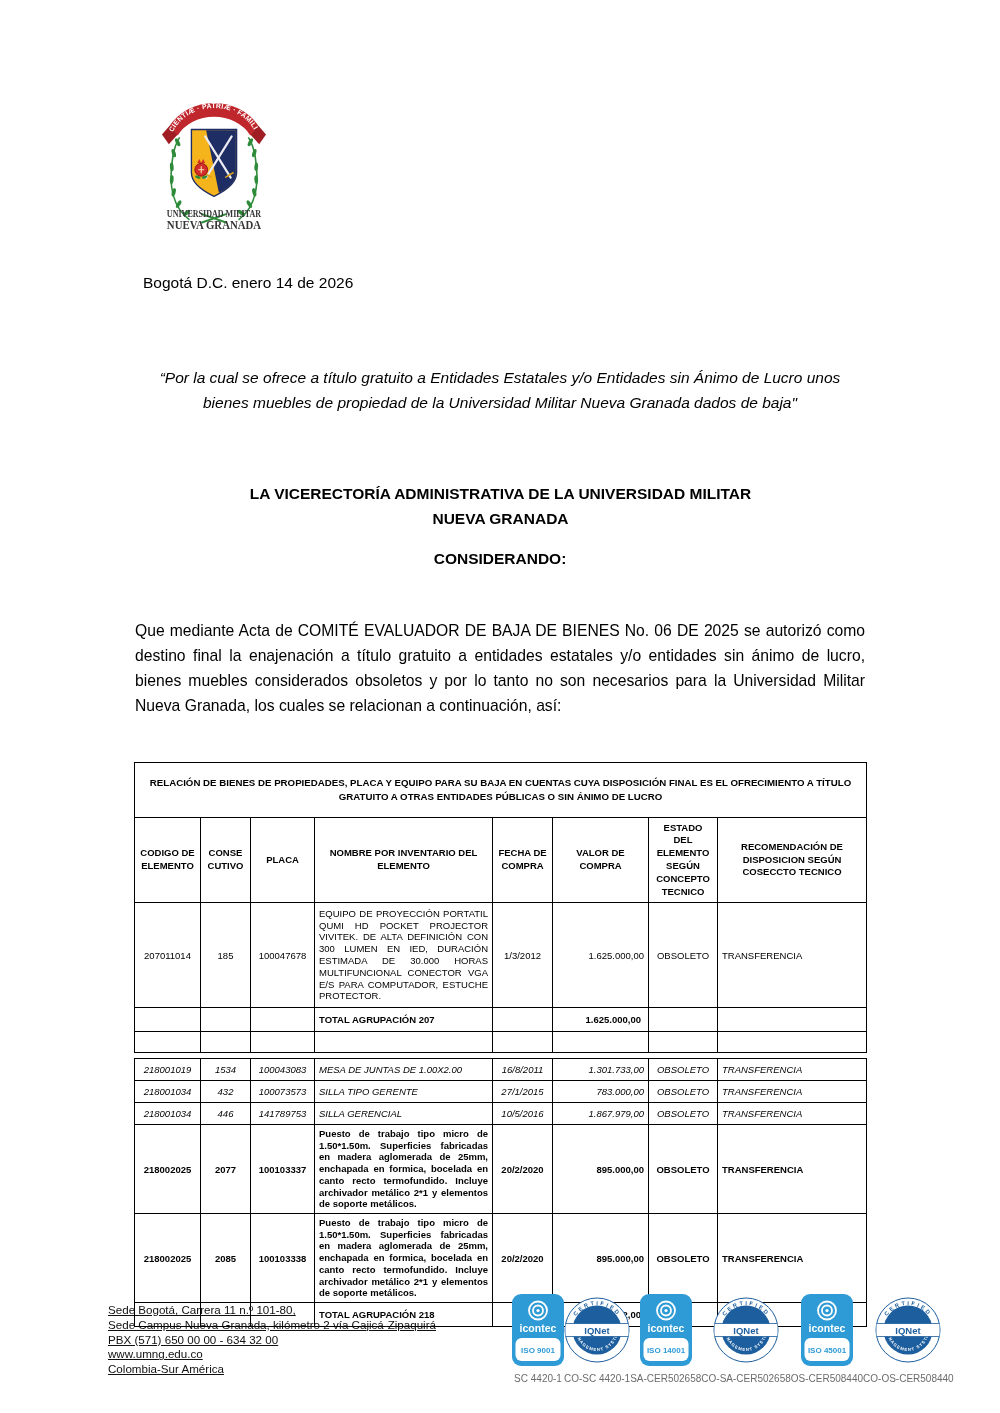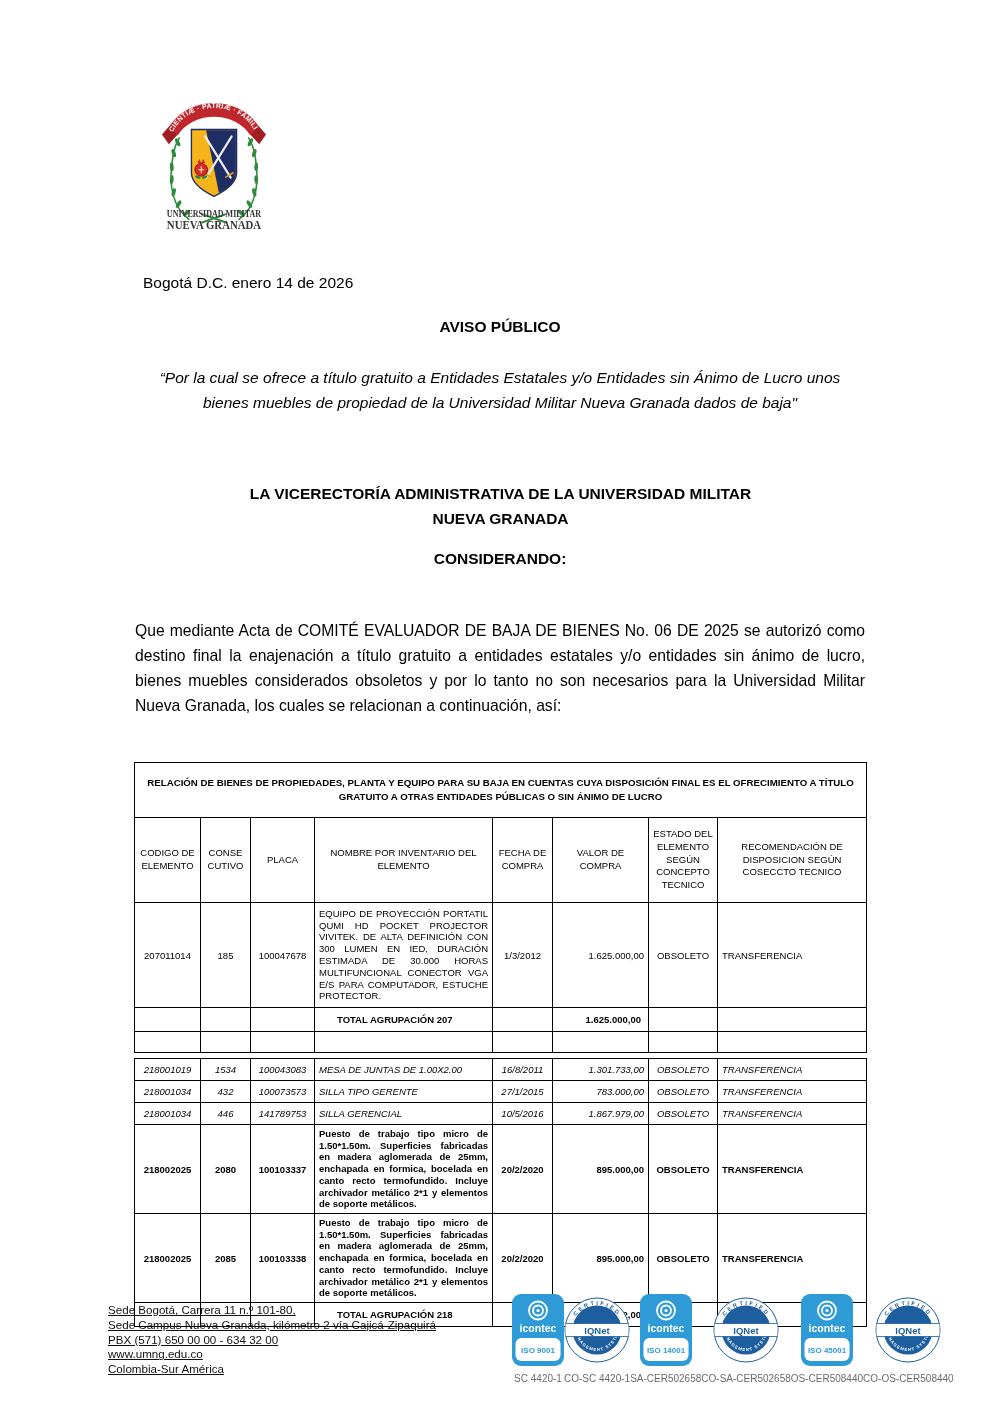--- a/index.html
+++ b/index.html
@@ -15,30 +15,30 @@
   .quote{position:absolute;left:150px;top:366px;width:700px;text-align:center;font-size:15.5px;font-style:italic;line-height:1.6;}
   .heading1{position:absolute;left:228px;top:482px;width:545px;text-align:center;font-size:15.5px;font-weight:700;line-height:1.6;}
   .heading2{position:absolute;left:135px;top:550px;width:730px;text-align:center;font-size:15.5px;font-weight:700;}
   .body-par{position:absolute;left:135px;top:618px;width:730px;font-size:15.7px;line-height:1.6;text-align:justify;}
   
   .tbl-wrap{position:absolute;left:134px;top:762px;width:734px;}
   table.doc{border-collapse:collapse;width:732px;table-layout:fixed;font-size:9.5px;}
   table.doc td, table.doc th{border:1px solid #000;vertical-align:middle;padding:2px 4px;word-wrap:break-word;}
   .tbl-b{margin-top:5px;}
   .r-title td{height:50px;font-weight:700;text-align:center;padding:4px 22px;line-height:1.45;font-size:9.7px;}
-  .r-head th{height:80px;font-weight:400;text-align:center;line-height:1.35;padding:2px 3px;}
+  .r-head th{height:80px;font-weight:700;text-align:center;line-height:1.35;padding:2px 3px;}
   td.c-center{text-align:center;}
   td.c-right{text-align:right;padding-right:7px;}
   td.c-left{text-align:left;padding-left:7px;}
   td.desc{text-align:justify;padding:3px 6px;line-height:1.24;}
   tr.r-item td{height:17px;font-style:italic;}
   tr.r-big td{height:100px;}
   tr.r-puesto td{height:84px;font-weight:bold;}
   tr.r-total td{height:19px;}
-  tr.r-total .t-label{font-weight:700;text-align:left;padding-left:22px;}
+  tr.r-total .t-label{font-weight:700;text-align:left;padding-left:4px;}
   tr.r-total .t-val{font-weight:700;text-align:right;padding-right:7px;}
   tr.r-spacer td{height:16px;}
   
   .footer-address{position:absolute;left:108px;top:1303px;font-size:11.6px;line-height:1.28;color:#111;text-decoration:underline;}
   .badges{position:absolute;left:512px;top:1292px;width:432px;display:flex;justify-content:space-between;align-items:flex-start;}
   .badge{display:flex;flex-direction:column;align-items:center;}
   .badge .icon-box{height:76px;display:flex;align-items:center;justify-content:center;}
   .badge .code{margin-top:5px;font-size:10px;color:#6b6b6e;white-space:nowrap;}
 </style>
 </head>
@@ -97,41 +97,40 @@
       <path d="M42,85.5 L42,92.5 M39,89 L45,89" stroke="#f6e9b2" stroke-width="1.1"></path>
       <ellipse cx="38.5" cy="96.5" rx="3" ry="1.4" fill="#2e8b3a" transform="rotate(20 38.5 96.5)"></ellipse>
       <ellipse cx="45.5" cy="96.5" rx="3" ry="1.4" fill="#2e8b3a" transform="rotate(-20 45.5 96.5)"></ellipse>
 
       <text x="55" y="137" text-anchor="middle" font-family="'Liberation Serif',serif" font-weight="bold" font-size="10" fill="#353537" textLength="96" lengthAdjust="spacingAndGlyphs">UNIVERSIDAD MILITAR</text>
       <text x="55" y="149" text-anchor="middle" font-family="'Liberation Serif',serif" font-weight="bold" font-size="12.5" fill="#353537" textLength="96" lengthAdjust="spacingAndGlyphs">NUEVA GRANADA</text>
     </svg>
   </div>
 
   <div class="dateline">Bogotá D.C. enero 14 de 2026</div>
-  <div class="doc-title">AVISO PÚBLICO</div>
   <div class="quote">“Por la cual se ofrece a título gratuito a Entidades Estatales y/o Entidades sin Ánimo de Lucro unos bienes muebles de propiedad de la Universidad Militar Nueva Granada dados de baja"</div>
   <div class="heading1">LA VICERECTORÍA ADMINISTRATIVA DE LA UNIVERSIDAD MILITAR NUEVA GRANADA</div>
   <div class="heading2">CONSIDERANDO:</div>
   <div class="body-par">Que mediante Acta de COMITÉ EVALUADOR DE BAJA DE BIENES No. 06 DE 2025 se autorizó como destino final la enajenación a título gratuito a entidades estatales y/o entidades sin ánimo de lucro, bienes muebles considerados obsoletos y por lo tanto no son necesarios para la Universidad Militar Nueva Granada, los cuales se relacionan a continuación, así:</div>
 
   <div class="tbl-wrap">
     <table class="doc tbl-a">
       <colgroup>
         <col style="width:66px">
           <col style="width:50px">
           <col style="width:64px">
           <col style="width:178px">
         <col style="width:60px">
           <col style="width:96px">
           <col style="width:69px">
           <col style="width:149px">
       </colgroup>
       <tbody>
           <tr class="r-title">
-        <td colspan="8">RELACIÓN DE BIENES DE PROPIEDADES, PLANTA Y EQUIPO PARA SU BAJA EN CUENTAS CUYA DISPOSICIÓN FINAL ES EL OFRECIMIENTO A TÍTULO GRATUITO A OTRAS ENTIDADES PÚBLICAS O SIN ÁNIMO DE LUCRO</td>
+        <td colspan="8">RELACIÓN DE BIENES DE PROPIEDADES, PLACA Y EQUIPO PARA SU BAJA EN CUENTAS CUYA DISPOSICIÓN FINAL ES EL OFRECIMIENTO A TÍTULO GRATUITO A OTRAS ENTIDADES PÚBLICAS O SIN ÁNIMO DE LUCRO</td>
       </tr>
       <tr class="r-head">
         <th>CODIGO DE ELEMENTO</th>
         <th>CONSE CUTIVO</th>
         <th>PLACA</th>
         <th>NOMBRE POR INVENTARIO DEL ELEMENTO</th>
         <th>FECHA DE COMPRA</th>
         <th>VALOR DE COMPRA</th>
         <th>ESTADO DEL ELEMENTO SEGÚN CONCEPTO TECNICO</th>
         <th>RECOMENDACIÓN DE DISPOSICION SEGÚN COSECCTO TECNICO</th>
@@ -206,21 +205,21 @@
         <td class="c-center">446</td>
         <td class="c-center">141789753</td>
         <td class="c-left">SILLA GERENCIAL</td>
         <td class="c-center">10/5/2016</td>
         <td class="c-right">1.867.979,00</td>
         <td class="c-center">OBSOLETO</td>
         <td class="c-left">TRANSFERENCIA</td>
       </tr>
       <tr class="r-puesto">
         <td class="c-center">218002025</td>
-        <td class="c-center">2080</td>
+        <td class="c-center">2077</td>
         <td class="c-center">100103337</td>
         <td class="desc">Puesto de trabajo tipo micro de 1.50*1.50m. Superficies fabricadas en madera aglomerada de 25mm, enchapada en formica, bocelada en canto recto termofundido. Incluye archivador metálico 2*1 y elementos de soporte metálicos.</td>
         <td class="c-center">20/2/2020</td>
         <td class="c-right">895.000,00</td>
         <td class="c-center">OBSOLETO</td>
         <td class="c-left">TRANSFERENCIA</td>
       </tr>
       <tr class="r-puesto">
         <td class="c-center">218002025</td>
         <td class="c-center">2085</td>

